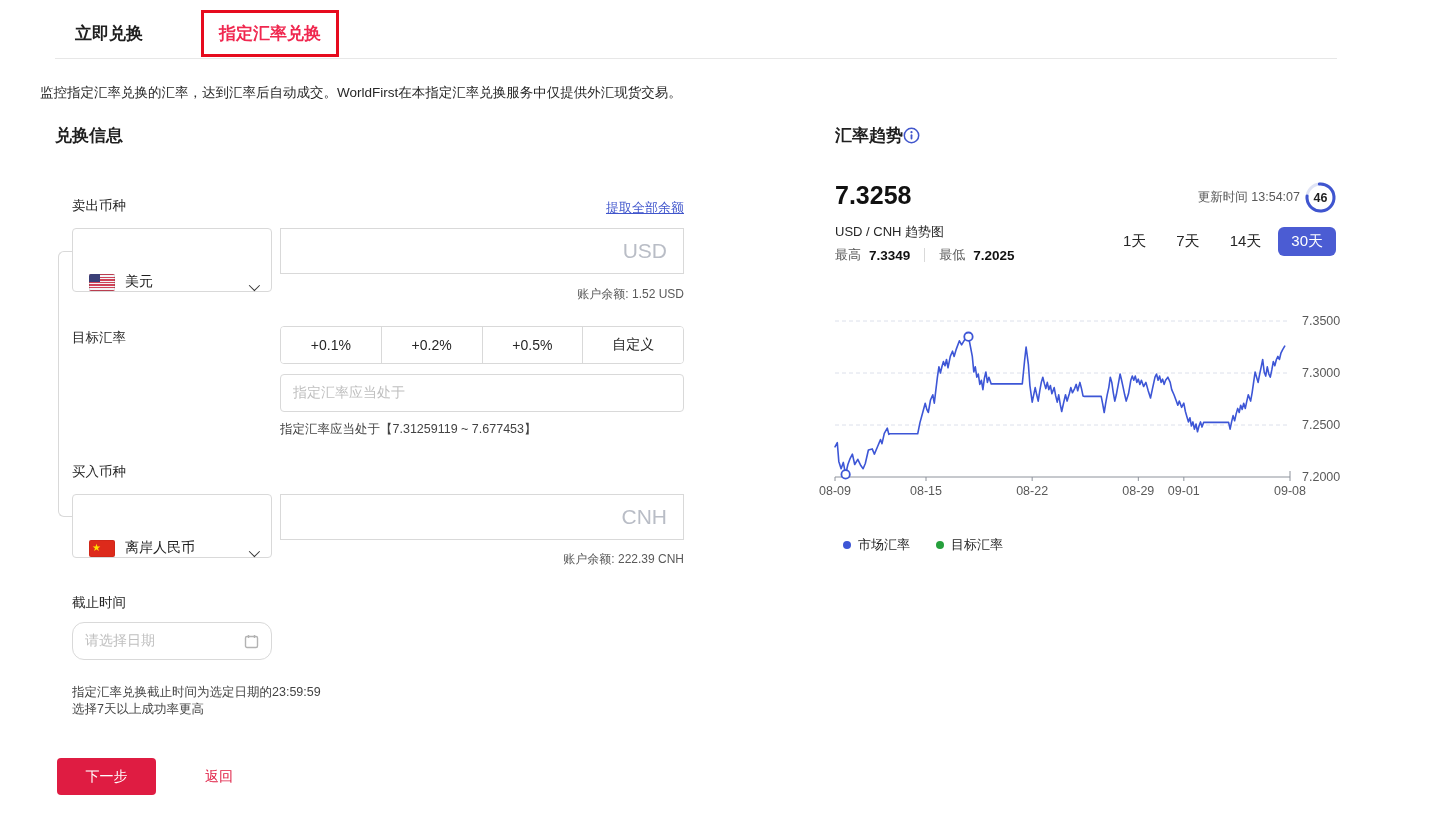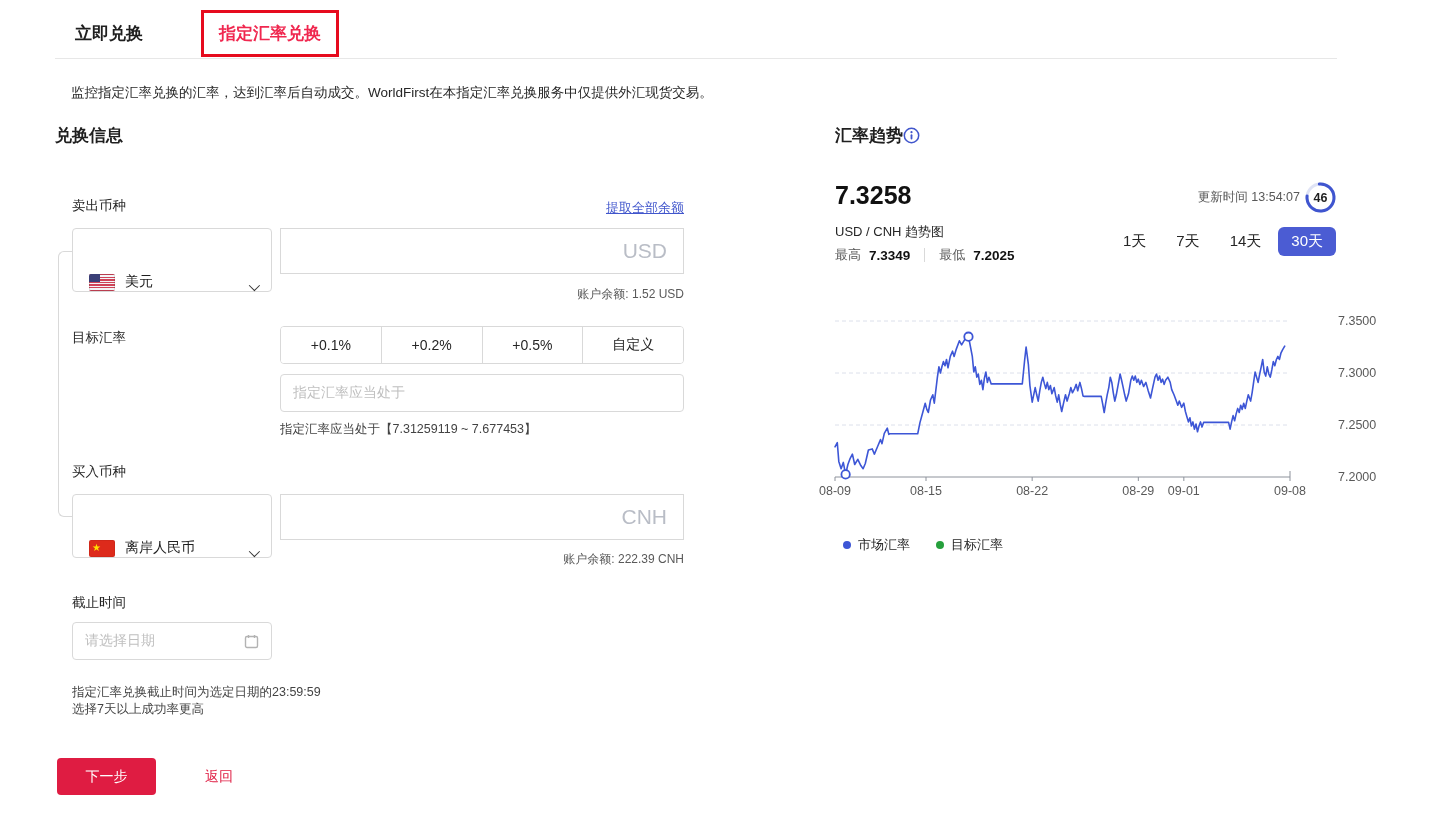--- a/index.html
+++ b/index.html
@@ -5,21 +5,21 @@
   * { margin:0; padding:0; box-sizing:border-box; }
   body { background:#fff; font-family:"Liberation Sans","DejaVu Sans",sans-serif; }
   .page { position:relative; width:1437px; height:815px; background:#fff; overflow:hidden; }
 
   
   .tab { position:absolute; font-size:17px; font-weight:bold; color:#1f1f1f; cursor:pointer; }
   .tab-instant { left:75px; top:22px; }
   .tab-target { left:0; top:0; width:100%; height:100%; display:flex; align-items:center; justify-content:center; color:#f0274f; }
   .annotation-box { position:absolute; left:201px; top:10px; width:138px; height:47px; border:3px solid #e60b1e; }
   .tabs-divider { position:absolute; left:55px; top:58px; width:1282px; height:1px; background:#e7e7e7; }
-  .description { position:absolute; left:71px; top:84px; font-size:13.5px; color:#262626; }
+  .description { position:absolute; left:40px; top:84px; font-size:13.5px; color:#262626; }
 
   
   .section-title { position:absolute; font-size:17px; font-weight:bold; color:#1f1f1f; }
   .form-label { position:absolute; font-size:13.5px; color:#262626; }
   .link { position:absolute; font-size:13px; color:#4156cc; text-decoration:underline; cursor:pointer; }
   .select-box { position:absolute; width:200px; height:64px; border:1px solid #d9d9d9; border-radius:4px; background:#fff;
                 display:flex; align-items:flex-end; padding:0 14px 0 16px; cursor:pointer; }
   .select-box .cur-name { font-size:14px; color:#1f1f1f; margin-left:10px; flex:1; }
   .chevron { width:8px; height:8px; border-right:1.8px solid #333; border-bottom:1.8px solid #333; transform:rotate(45deg) translateY(-2px); }
   .flag-us { width:26px; height:17px; border-radius:2px; position:relative; flex:none;
@@ -38,42 +38,42 @@
   .segmented .seg { flex:1; display:flex; align-items:center; justify-content:center; font-size:14px; color:#262626;
                     border-left:1px solid #d9d9d9; cursor:pointer; background:#fff; }
   .segmented .seg:first-child { border-left:none; }
   .rate-input { position:absolute; left:280px; top:374px; width:404px; height:38px; border:1px solid #d9d9d9; border-radius:4px;
                 display:flex; align-items:center; padding:0 12px; }
   .placeholder { font-size:14px; color:#bfbfbf; }
   .hint { position:absolute; font-size:12.5px; color:#434343; }
   .connector { position:absolute; left:58px; top:251px; width:14px; height:266px;
                border-left:1px solid #d9d9d9; border-top:1px solid #d9d9d9; border-bottom:1px solid #d9d9d9;
                border-radius:6px 0 0 6px; }
-  .date-input { position:absolute; left:72px; top:622px; width:200px; height:38px; border:1px solid #d9d9d9; border-radius:4px;
+  .date-input { position:absolute; left:72px; top:622px; width:200px; height:38px; border:1px solid #d9d9d9; border-radius:12px;
                 display:flex; align-items:center; padding:0 12px; justify-content:space-between; cursor:pointer; }
   .btn-primary { position:absolute; left:57px; top:758px; width:99px; height:37px; background:#df1c42; color:#fff;
                  font-size:14px; border:none; border-radius:4px; cursor:pointer; }
   .btn-link { position:absolute; left:205px; top:768px; font-size:14px; color:#df1c42; cursor:pointer; background:none; border:none; }
 
   
   .trend-title-row { position:absolute; left:835px; top:124px; display:flex; align-items:center; }
   .trend-title { font-size:17px; font-weight:bold; color:#1f1f1f; }
   .big-rate { position:absolute; left:835px; top:181px; font-size:25px; font-weight:bold; color:#111; }
   .update-row { position:absolute; top:189px; right:137px; font-size:12.5px; color:#595959; }
   .countdown { position:absolute; left:1304px; top:181px; }
   .pair-label { position:absolute; left:835px; top:223px; font-size:13px; color:#262626; }
   .hl-row { position:absolute; left:835px; top:246px; font-size:13px; color:#595959; display:flex; align-items:center; gap:8px; }
   .hl-row b { color:#111; font-size:13.5px; }
   .hl-sep { width:1px; height:14px; background:#d9d9d9; margin:0 6px; }
   .period-tabs { position:absolute; top:227px; right:101px; display:flex; align-items:center; gap:4px; }
   .period { font-size:15px; color:#262626; padding:5px 13px; cursor:pointer; border-radius:6px; }
   .period.active { background:#4b5cd3; color:#fff; }
   .chart-wrap { position:absolute; left:835px; top:315px; width:455px; height:170px; }
   .y-axis-labels { position:absolute; left:1302px; top:315px; width:60px; height:170px; }
-  .y-axis-labels div { position:absolute; left:0; font-size:12.5px; color:#595959;margin-left:36px; }
+  .y-axis-labels div { position:absolute; left:0; font-size:12.5px; color:#595959; }
   .x-axis-labels { position:absolute; left:835px; top:484px; width:455px; height:16px; }
   .x-axis-labels div { position:absolute; top:0; transform:translateX(-50%); font-size:12.5px; color:#595959; white-space:nowrap; }
   .legend { position:absolute; left:843px; top:536px; display:flex; gap:26px; align-items:center; }
   .legend-item { display:flex; align-items:center; gap:7px; font-size:13px; color:#262626; }
   .legend-dot { width:8px; height:8px; border-radius:50%; }
 </style>
 </head>
 <body>
 
 <div class="page">

